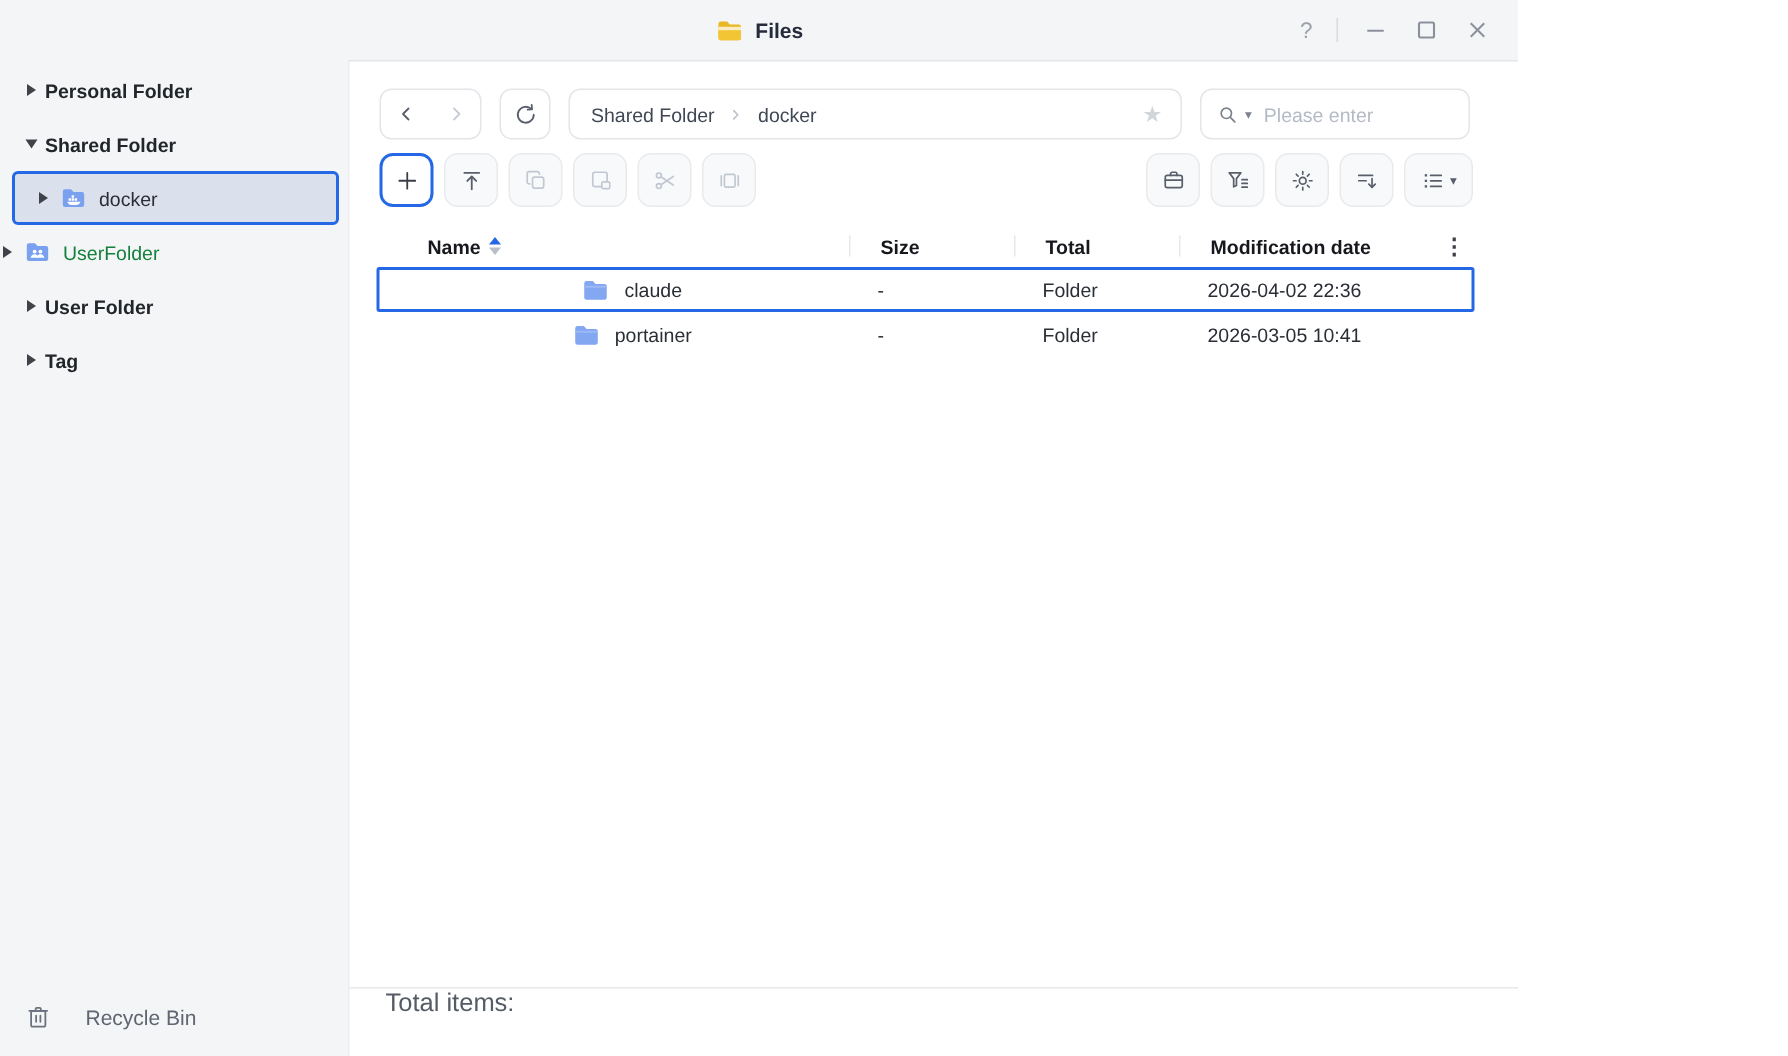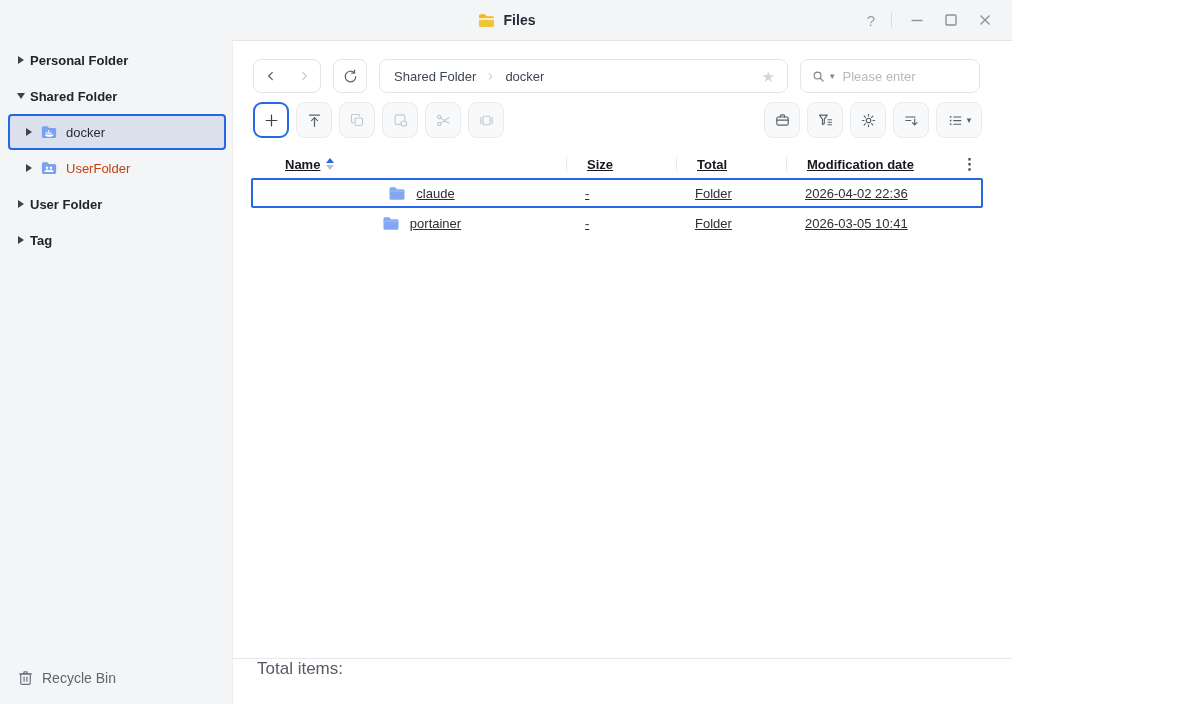--- a/index.html
+++ b/index.html
@@ -18,27 +18,27 @@
 
   
   .body { flex:1; display:flex; min-height:0; }
   .sidebar { flex:0 0 232px; background:#f4f5f6; display:flex; flex-direction:column; font-size:13px; }
   .content { flex:1; background:#fff; border-top:1px solid #e4e5e7; border-left:1px solid #ededef; display:flex; flex-direction:column; min-width:0; }
 
   
   .tree { padding-top:2px; }
   .tree-item { height:36px; display:flex; align-items:center; cursor:pointer; }
   .tree-item.top { padding-left:16px; gap:4px; font-weight:bold; color:#22252a; }
-  .tree-item.child { padding-left:24px; gap:6px; color:#c2410c; }
+  .tree-item.child { gap:6px; color:#15803d; }
   .tree-item.child .label { margin-left:2px; }
   .tree-item.child.selected { margin:0 6px 0 8px; padding-left:14px; background:#dae1ec; border:2px solid #2468e5; border-radius:4px; color:#2a2e34; }
   .caret-r { width:0; height:0; border-top:4px solid transparent; border-bottom:4px solid transparent; border-left:6px solid #3f4248; }
   .caret-d { width:0; height:0; border-left:4px solid transparent; border-right:4px solid transparent; border-top:6px solid #3f4248; }
   .caret-box { width:10px; display:flex; justify-content:center; }
-  .recycle { margin-top:auto; height:52px; display:flex; align-items:center; gap:7px; padding-left:16px; color:#5f6672; font-size:14px; cursor:pointer; }
+  .recycle { margin-top:auto; height:52px; display:flex; align-items:center; gap:22px; padding-left:16px; color:#5f6672; font-size:14px; cursor:pointer; }
 
   
   .toolbar1 { display:flex; align-items:center; gap:12px; padding:18px 32px 0 20px; }
   .nav-pill { flex:0 0 68px; height:34px; border:1px solid #e3e5e8; border-radius:8px; display:flex; background:#fff; }
   .nav-half { flex:1; display:flex; align-items:center; justify-content:center; color:#585f6b; cursor:pointer; }
   .nav-half.disabled { color:#c6ccd4; }
   .round-btn { flex:0 0 34px; height:34px; border:1px solid #e3e5e8; border-radius:8px; display:flex; align-items:center; justify-content:center; color:#585f6b; background:#fff; cursor:pointer; }
   .breadcrumb { flex:1; height:34px; border:1px solid #e3e5e8; border-radius:8px; display:flex; align-items:center; gap:9px; padding:0 12px 0 14px; font-size:13px; color:#3f4754; background:#fff; }
   .crumb { cursor:pointer; }
   .crumb-sep { color:#b9bfc9; display:flex; }
@@ -54,21 +54,21 @@
   .btn-group { display:flex; gap:7px; }
   .btn-group.right { margin-left:auto; }
   .tool-btn { width:36px; height:36px; border:1px solid #e8eaec; border-radius:9px; background:#f8f9fa; display:flex; align-items:center; justify-content:center; color:#585f6b; cursor:pointer; }
   .tool-btn.primary { border:2px solid #2468e5; background:#fff; color:#3a3f47; }
   .tool-btn.disabled { color:#c2c8d2; }
   .tool-btn.wide { width:46px; gap:3px; }
   .view-caret { font-size:9px; color:#585f6b; }
 
   
   .table { margin-top:12px; display:flex; flex-direction:column; flex:1; min-height:0; }
-  .thead, .trow { margin:0 29px 0 18px; display:grid; grid-template-columns:1fr 110px 110px 197px; align-items:center;text-decoration:underline; }
+  .thead, .trow { margin:0 29px 0 18px; display:grid; grid-template-columns:1fr 110px 110px 197px; align-items:center; }
   .thead { height:28px; font-size:13px; font-weight:bold; color:#16181d; position:relative; }
   .th { padding-left:21px; position:relative; cursor:pointer; height:100%; display:flex; align-items:center; gap:6px; }
   .th.name { padding-left:34px; }
   .th:not(.name)::before { content:''; position:absolute; left:0; top:7px; width:1px; height:14px; background:#e6e8eb; }
   .sort-arrows { display:flex; flex-direction:column; gap:2px; }
   .tri-up { width:0; height:0; border-left:4px solid transparent; border-right:4px solid transparent; border-bottom:5px solid #2468e5; }
   .tri-down { width:0; height:0; border-left:4px solid transparent; border-right:4px solid transparent; border-top:5px solid #b9bfc9; }
   .more-dots { position:absolute; right:6px; top:50%; transform:translateY(-50%); color:#3a3f47; font-size:15px; font-weight:bold; cursor:pointer; letter-spacing:0; }
   .trow { height:30px; font-size:13px; color:#2a2e35; border:2px solid transparent; cursor:pointer; }
   .trow.selected { border-color:#2468e5; border-radius:2px; }

